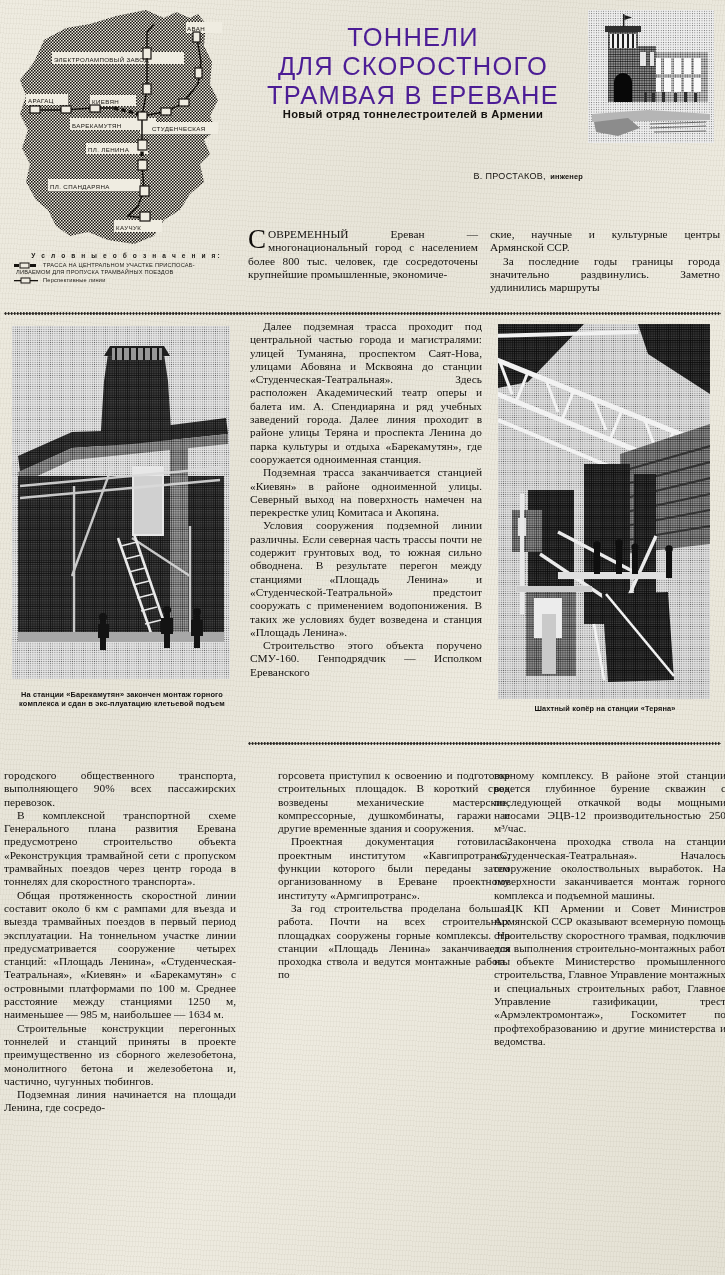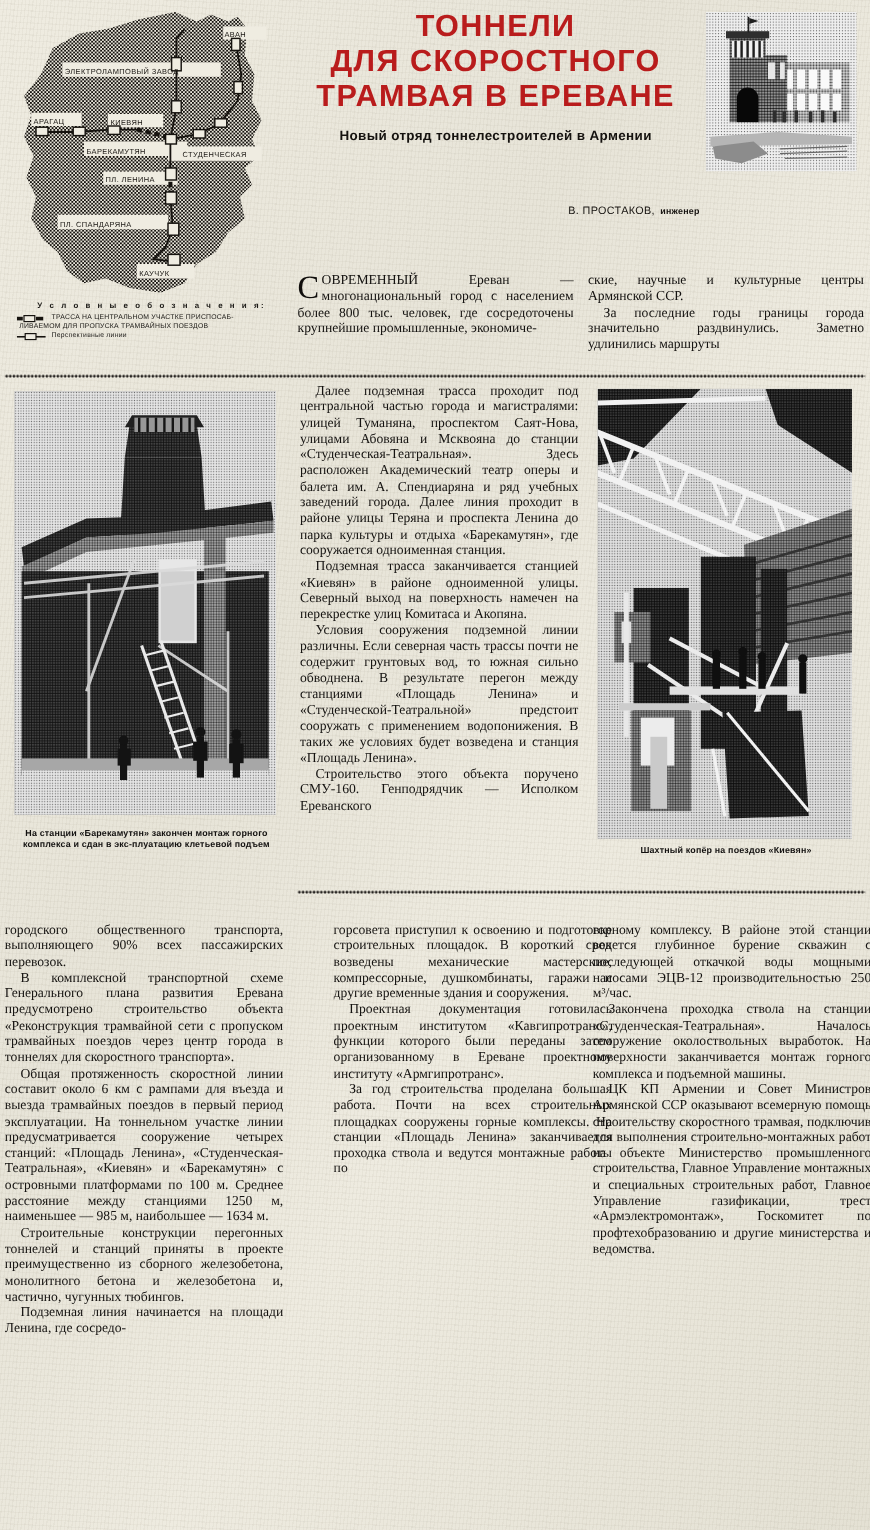--- a/index.html
+++ b/index.html
@@ -40,25 +40,25 @@
     font-size:6.6px;letter-spacing:2.1px;text-align:center;
     margin:0 0 3px 0;font-weight:600;
   }
   .legend-row{display:flex;align-items:center;font-size:5.7px;line-height:7.4px;}
   .legend-row .sym{flex:0 0 auto;margin-right:3px;display:flex;align-items:center;}
   .legend-row .txt{letter-spacing:.2px;}
   .sym svg{display:block;}
 
   
   .headline{
-    position:absolute;left:248px;top:8px;width:330px;
+    position:absolute;left:248px;top:23px;width:330px;
     font-family:"Liberation Sans", sans-serif;
-    font-weight:bold;
+    font-weight:normal;
     text-align:center;
-    color:#b91c1c;
+    color:#4c1d95;
   }
   .headline .l{
     display:block;font-size:25.5px;line-height:29px;letter-spacing:1.2px;
   }
   .subhead{
     position:absolute;left:248px;top:108px;width:330px;
     font-family:"Liberation Sans", sans-serif;
     font-weight:bold;font-size:11.2px;letter-spacing:.3px;
     text-align:center;color:#15120f;
   }
@@ -542,21 +542,21 @@
         <rect x="44" y="290" width="14" height="60" fill="#c9c6bb"></rect>
         <rect x="20" y="352" width="170" height="20" fill="url(#pR-sky)"></rect>
 
         <path d="M104,270 L170,268 L176,356 L110,358 Z" fill="url(#pR-drk)"></path>
         <g stroke="#efece1" stroke-width="2.6" fill="none">
           <path d="M108,270 L176,352"></path>
           <path d="M96,300 L106,356"></path>
         </g>
       </svg>
     </div>
-    <div class="cap cap-right">Шахтный копёр на поездов «Киевян»</div>
+    <div class="cap cap-right">Шахтный копёр на станции «Теряна»</div>
   </div>
 
   <div class="rule rule-right" style="top:742px"></div>
 
   <div class="bottom">
     <div class="bcol bcol-1 bodytext">
       <p class="nind">городского общественного транспорта, выполняющего 90% всех пассажирских перевозок.</p>
       <p>В комплексной транспортной схеме Генерального плана развития Еревана предусмотрено строительство объекта «Реконструкция трамвайной сети с пропуском трамвайных поездов через центр города в тоннелях для скоростного транспорта».</p>
       <p>Общая протяженность скоростной линии составит около 6 км с рампами для въезда и выезда трамвайных поездов в первый период эксплуатации. На тоннельном участке линии предусматривается сооружение четырех станций: «Площадь Ленина», «Студенческая-Театральная», «Киевян» и «Барекамутян» с островными платформами по 100 м. Среднее расстояние между станциями 1250 м, наименьшее — 985 м, наибольшее — 1634 м.</p>
       <p>Строительные конструкции перегонных тоннелей и станций приняты в проекте преимущественно из сборного железобетона, монолитного бетона и железобетона и, частично, чугунных тюбингов.</p>

